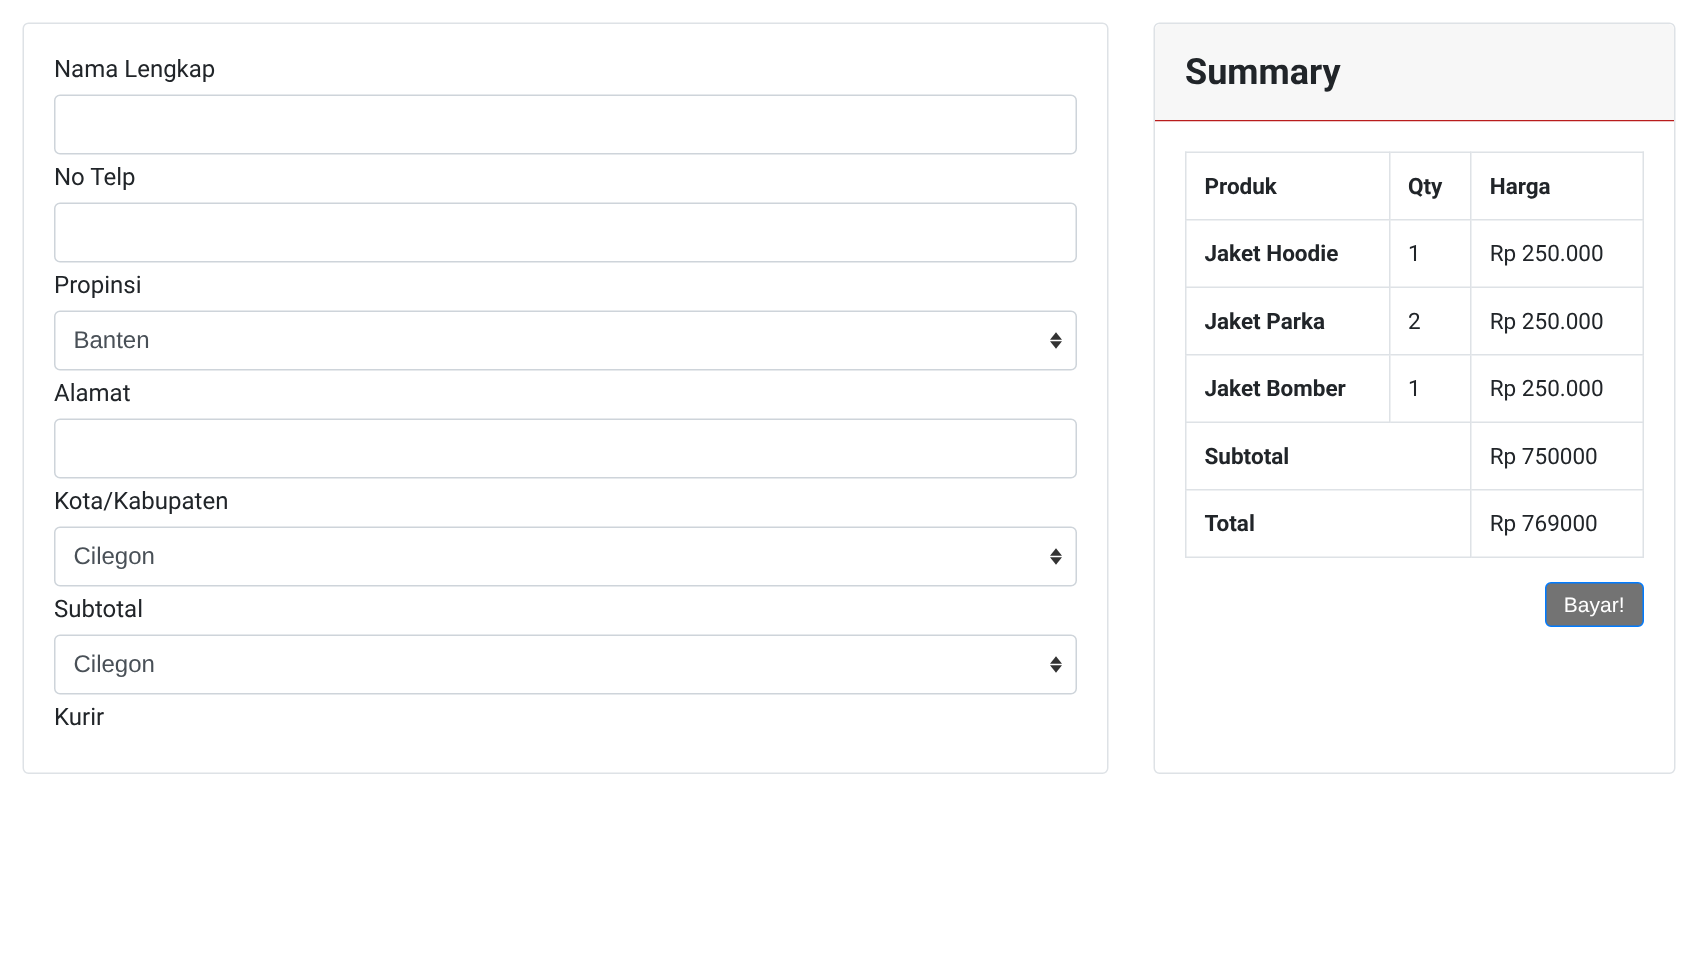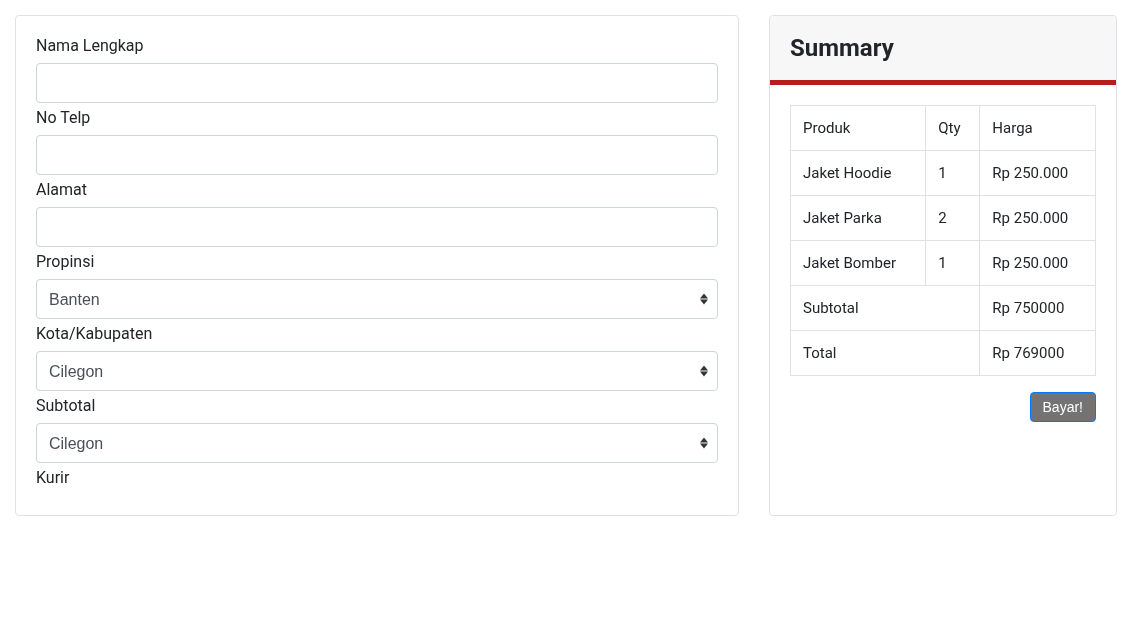--- a/index.html
+++ b/index.html
@@ -26,21 +26,21 @@
       padding: 20px;
     }
     .summary-card {
       width: 348px;
       border: 1px solid #dee2e6;
       border-radius: 4px;
       background: #fff;
     }
     .summary-header {
       background: #f7f7f7;
-      border-bottom: 5px solid #b91c1c;
+      border-bottom: 1px solid #b91c1c;
       padding: 18px 20px;
       border-top-left-radius: 4px;
       border-top-right-radius: 4px;
     }
     .summary-header h2 {
       font-size: 24px;
       font-weight: 700;
       color: #212529;
     }
     .summary-body {
@@ -104,24 +104,24 @@
       border-collapse: collapse;
       margin-bottom: 16px;
     }
     table th, table td {
       padding: 13px 12px;
       text-align: left;
       border: 1px solid #dee2e6;
       font-size: 15px;
     }
     table th {
-      font-weight: 400;
+      font-weight: 700;
     }
     table td.bold {
-      font-weight: 400;
+      font-weight: 700;
     }
     .btn-primary {
       background-color: #737373;
       color: #fff;
       border: 1px solid #007bff;
       padding: 6px 12px;
       font-size: 14px;
       border-radius: 4px;
       cursor: pointer;
       float: right;
@@ -136,39 +136,39 @@
 <body>
 
 <div class="container">
   <div class="form-card">
     <div class="form-group">
       <label>Nama Lengkap</label>
       <input type="text" class="form-control" value="" style="">
     </div>
     <div class="form-group">
       <label>No Telp</label>
-      <input type="text" class="form-control" value="" style="">
-    </div>
-    <div class="form-group">
-      <label>Alamat</label>
       <input type="text" class="form-control" value="" style="">
     </div>
     <div class="form-group">
       <label>Propinsi</label>
       <div class="select-wrapper">
         <select class="form-control">
           <option>Banten</option>
         </select>
         <div class="select-arrows">
           <div class="arrow-up"></div>
           <div class="arrow-down"></div>
         </div>
       </div>
     </div>
     <div class="form-group">
+      <label>Alamat</label>
+      <input type="text" class="form-control" value="" style="">
+    </div>
+    <div class="form-group">
       <label>Kota/Kabupaten</label>
       <div class="select-wrapper">
         <select class="form-control">
           <option>Cilegon</option>
         </select>
         <div class="select-arrows">
           <div class="arrow-up"></div>
           <div class="arrow-down"></div>
         </div>
       </div>

